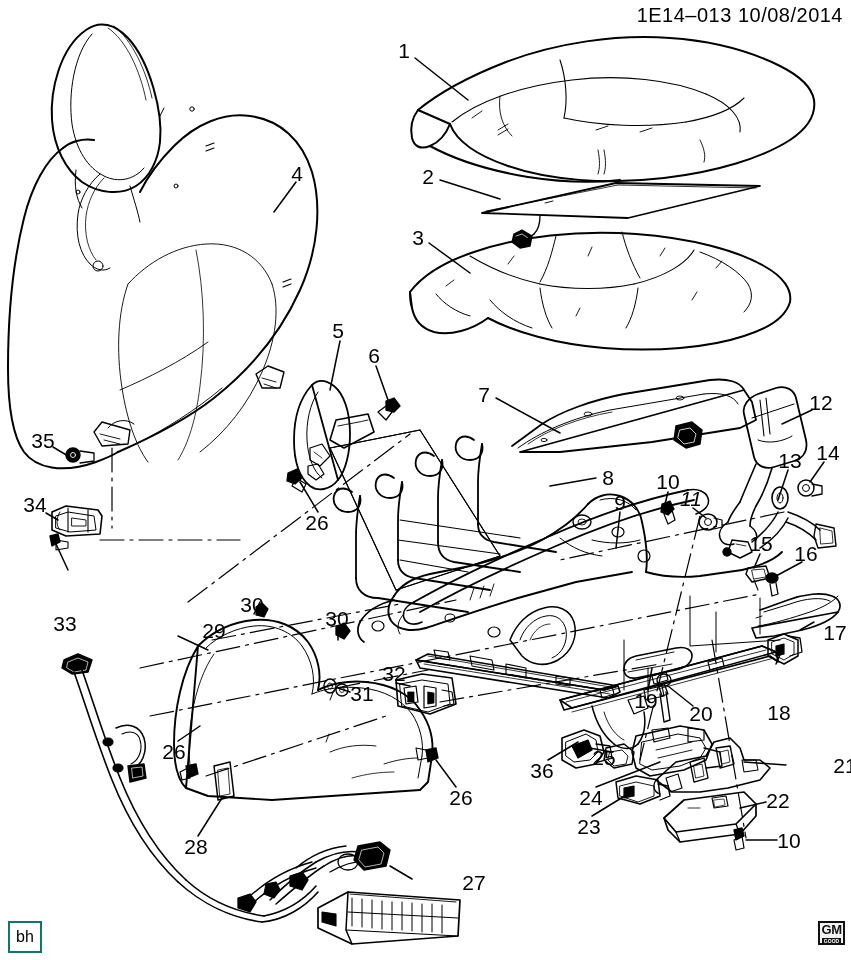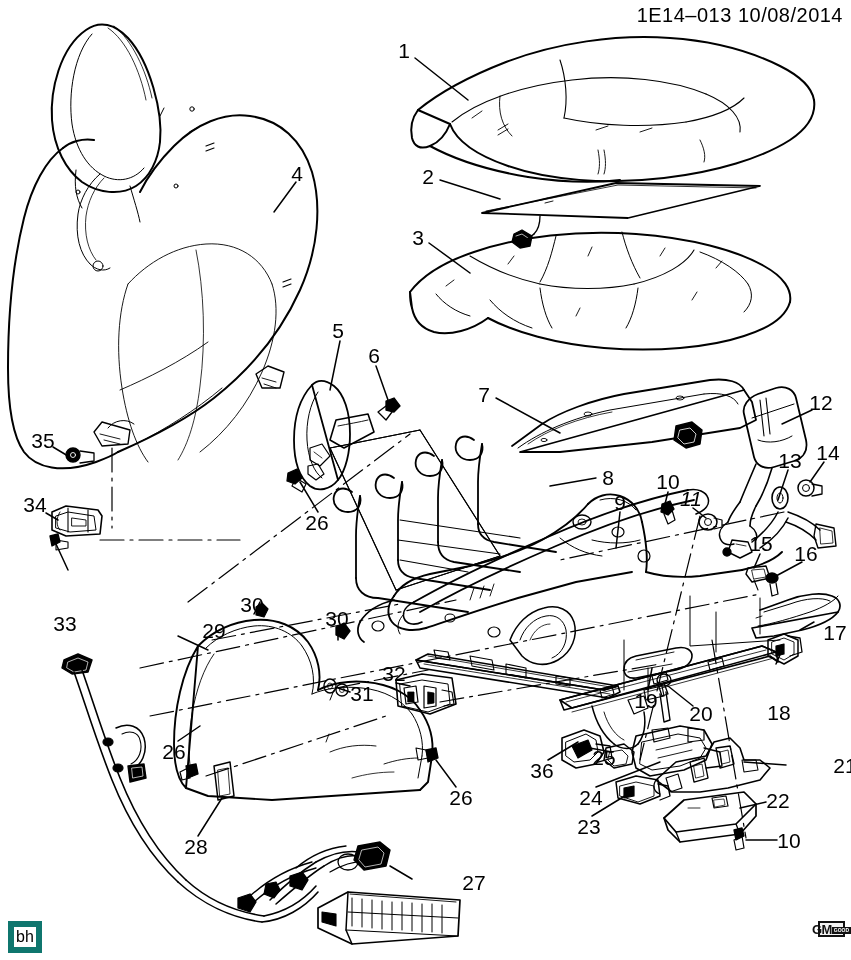--- a/index.html
+++ b/index.html
@@ -41,39 +41,40 @@
     line-height: 1;
     white-space: nowrap;
     transform: translate(-50%, -50%);
   }
   .sheetcode {
     position: absolute;
     left: 8px;
     top: 921px;
     width: 34px;
     height: 32px;
-    border: 6px solid #0f766e;
+    border: 2px solid #0f766e;
     box-sizing: border-box;
     font-size: 16px;
     display: flex;
     align-items: center;
     justify-content: center;
     background: #fff;
     color: #000;
   }
   .gmlogo {
     position: absolute;
     left: 818px;
     top: 921px;
     width: 27px;
-    height: 16px;
+    height: 24px;
     border: 2px solid #111;
     box-sizing: border-box;
     background: #f2f2f2;
     display: flex;
+    flex-direction: column;
     align-items: center;
     justify-content: center;
     padding-top: 1px;
   }
   .gmlogo .gm-main {
     font-size: 13px;
     font-weight: bold;
     letter-spacing: -0.5px;
     color: #111;
     line-height: 1;

